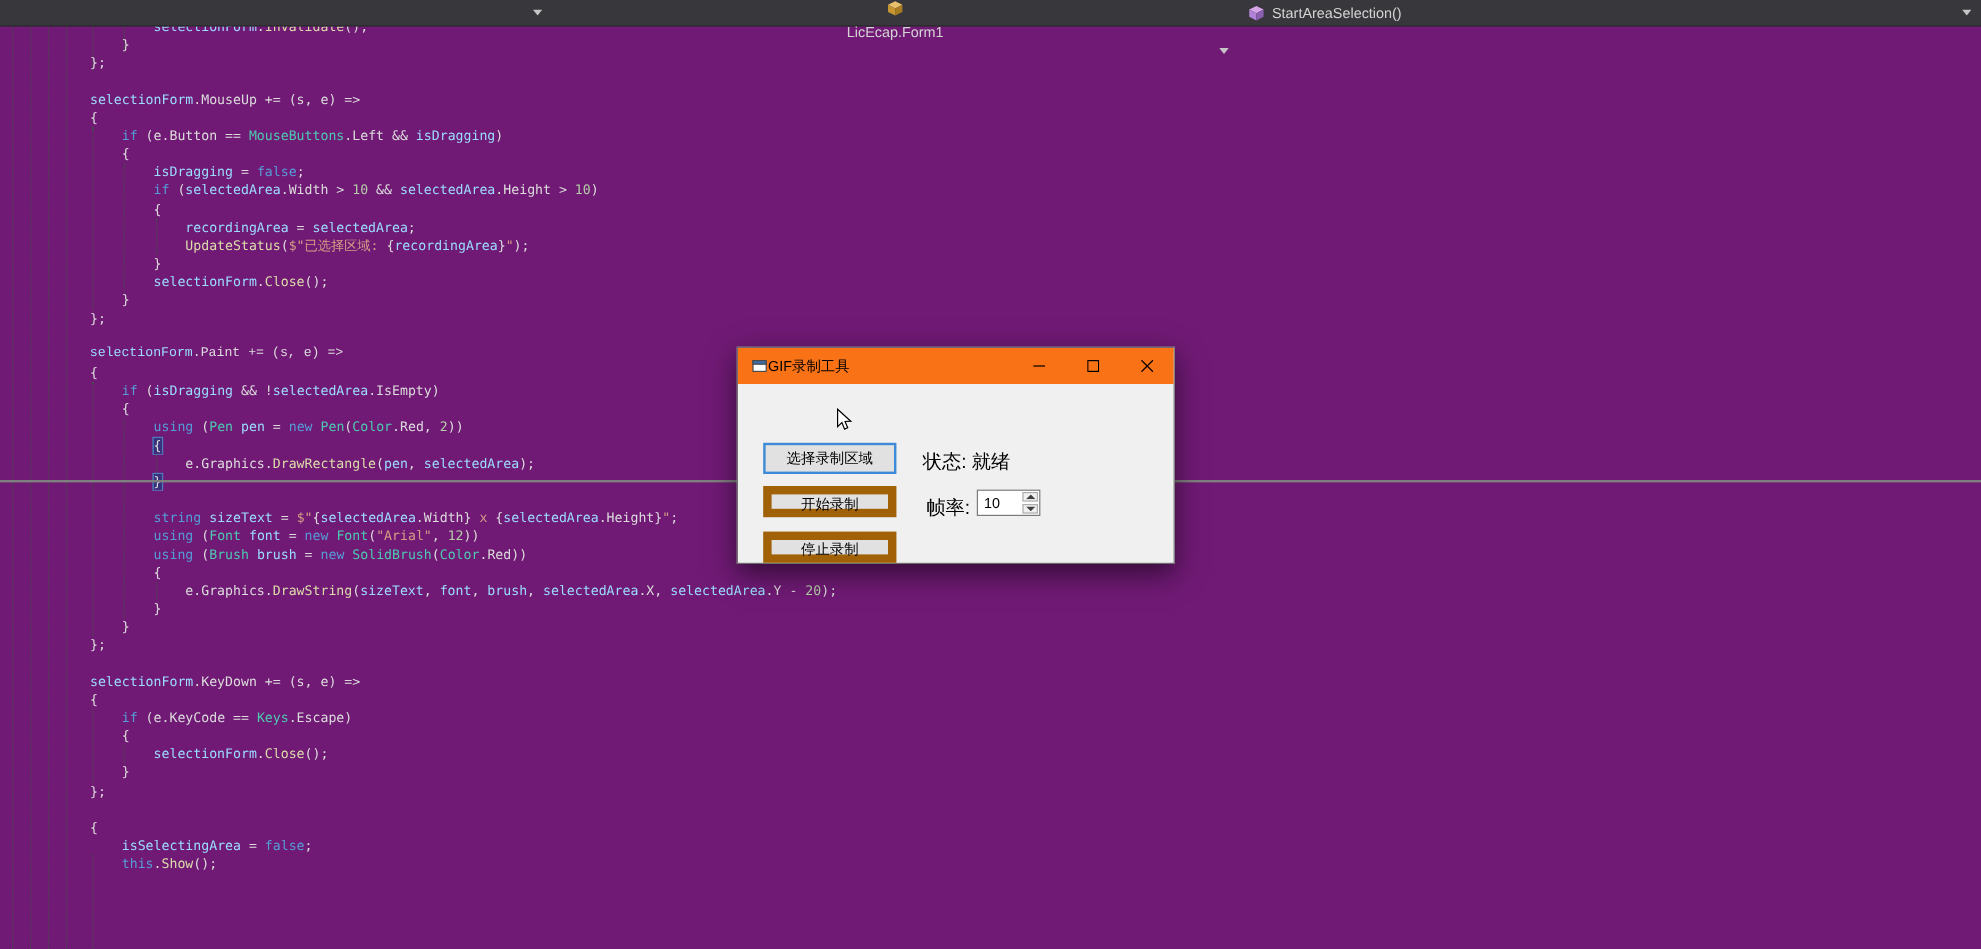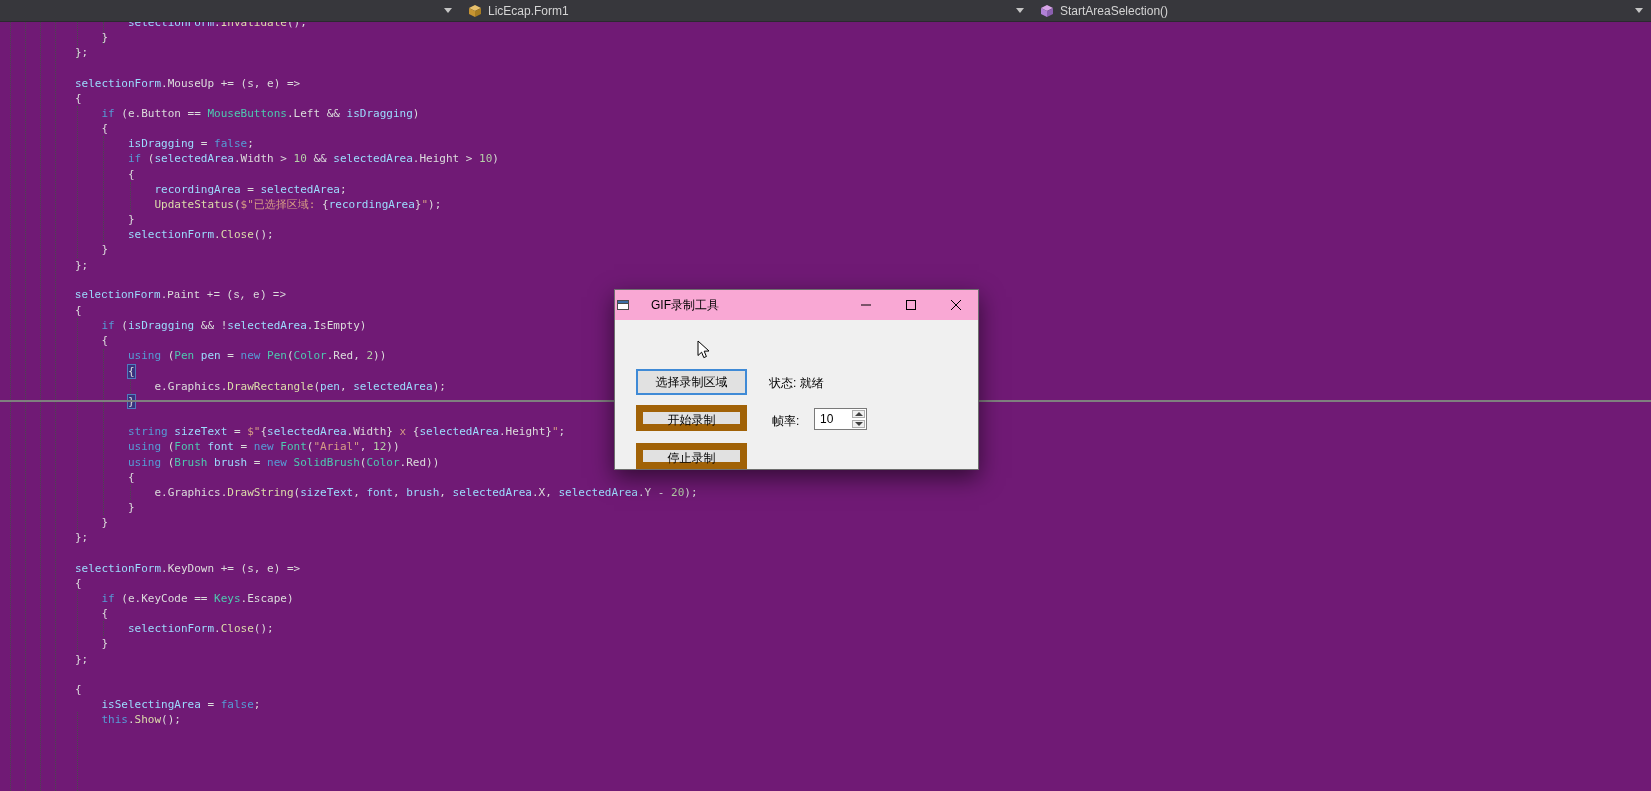--- a/index.html
+++ b/index.html
@@ -5,21 +5,21 @@
   * { margin:0; padding:0; box-sizing:border-box; }
   html,body { width:1651px; height:791px; overflow:hidden; }
   body { background:#1e1e1e; font-family:"Liberation Sans", sans-serif; position:relative; }
 
   
   .navbar { position:absolute; top:0; left:0; right:0; height:22px; background:#37373c;
             border-bottom:1px solid #2a2a2e; display:flex; align-items:stretch; z-index:5;
             font-size:12px; color:#d4d4d4; }
   .combo { display:flex; align-items:center; gap:6px; padding:0 8px; cursor:default; }
   .combo-project { width:460px; justify-content:flex-end; }
-  .combo-class { width:572px; }
+  .combo-class { width:572px;flex-direction:column; }
   .combo-member { flex:1; }
   .combo-label { white-space:nowrap; }
   .chev { flex:none; }
   .ml-auto { margin-left:auto; }
   .nav-icon { display:inline-flex; width:14px; height:14px; }
 
   
   .editor { position:absolute; inset:0; background:#701a75; z-index:0; }
   #guides { position:absolute; inset:0; }
   .guide { position:absolute; width:0; border-left:1px dotted #49494d; }
@@ -35,31 +35,31 @@
   .tk-s { color:#d69d85; }
   .tk-n { color:#b5cea8; }
   .tk-bm { color:#dcdcdc; background:rgba(14,69,131,.55); box-shadow:0 0 0 1px #4e7cbf; }
 
   .h-divider { position:absolute; left:0; right:0; top:400px; height:2px; background:#7f7f7f; z-index:2; }
 
   
   .dialog { position:absolute; left:614px; top:289px; width:365px; height:181px;
             background:#f0f0f0; border:1px solid #6e6e6e; box-shadow:0 8px 22px rgba(0,0,0,.55);
             z-index:10; font-size:12px; color:#000; }
-  .dlg-titlebar { height:30px; background:#f9a8d4; display:flex; align-items:center;
-                  padding-left:1px; gap:21px; }
+  .dlg-titlebar { height:30px; background:#f97316; display:flex; align-items:center;
+                  padding-left:11px; gap:0; }
   .dlg-title { font-size:12px; color:#000; white-space:nowrap; }
   .dlg-btns { margin-left:auto; display:flex; height:100%; }
   .dlg-btn { width:45px; height:100%; display:flex; align-items:center; justify-content:center; }
   .dlg-body { position:relative; height:111px; }
   .win-btn { position:absolute; width:111px; height:26px; background:#e1e1e1;
              border:7px solid #a16207; font-size:12px; color:#000;
              font-family:"Liberation Sans", sans-serif; }
   .win-btn.focused { border:2px solid #3f8ad6; }
-  .dlg-label { position:absolute; white-space:nowrap; font-size:12px; color:#000; }
+  .dlg-label { position:absolute; white-space:nowrap; font-size:16px; color:#000; }
   .numeric { position:absolute; left:199px; top:88px; width:53px; height:22px;
              background:#ffffff; border:1px solid #7a7a7a; display:flex; }
   .numeric-value { flex:1; padding:3px 0 0 5px; font-size:12px; }
   .spinners { width:15px; display:flex; flex-direction:column; }
   .spin { flex:1; display:flex; align-items:center; justify-content:center;
           background:#f0f0f0; border:1px solid #adadad; margin:1px 1px; }
 
   .mouse-cursor { position:absolute; left:697px; top:340px; z-index:30; }
 </style>
 </head>

